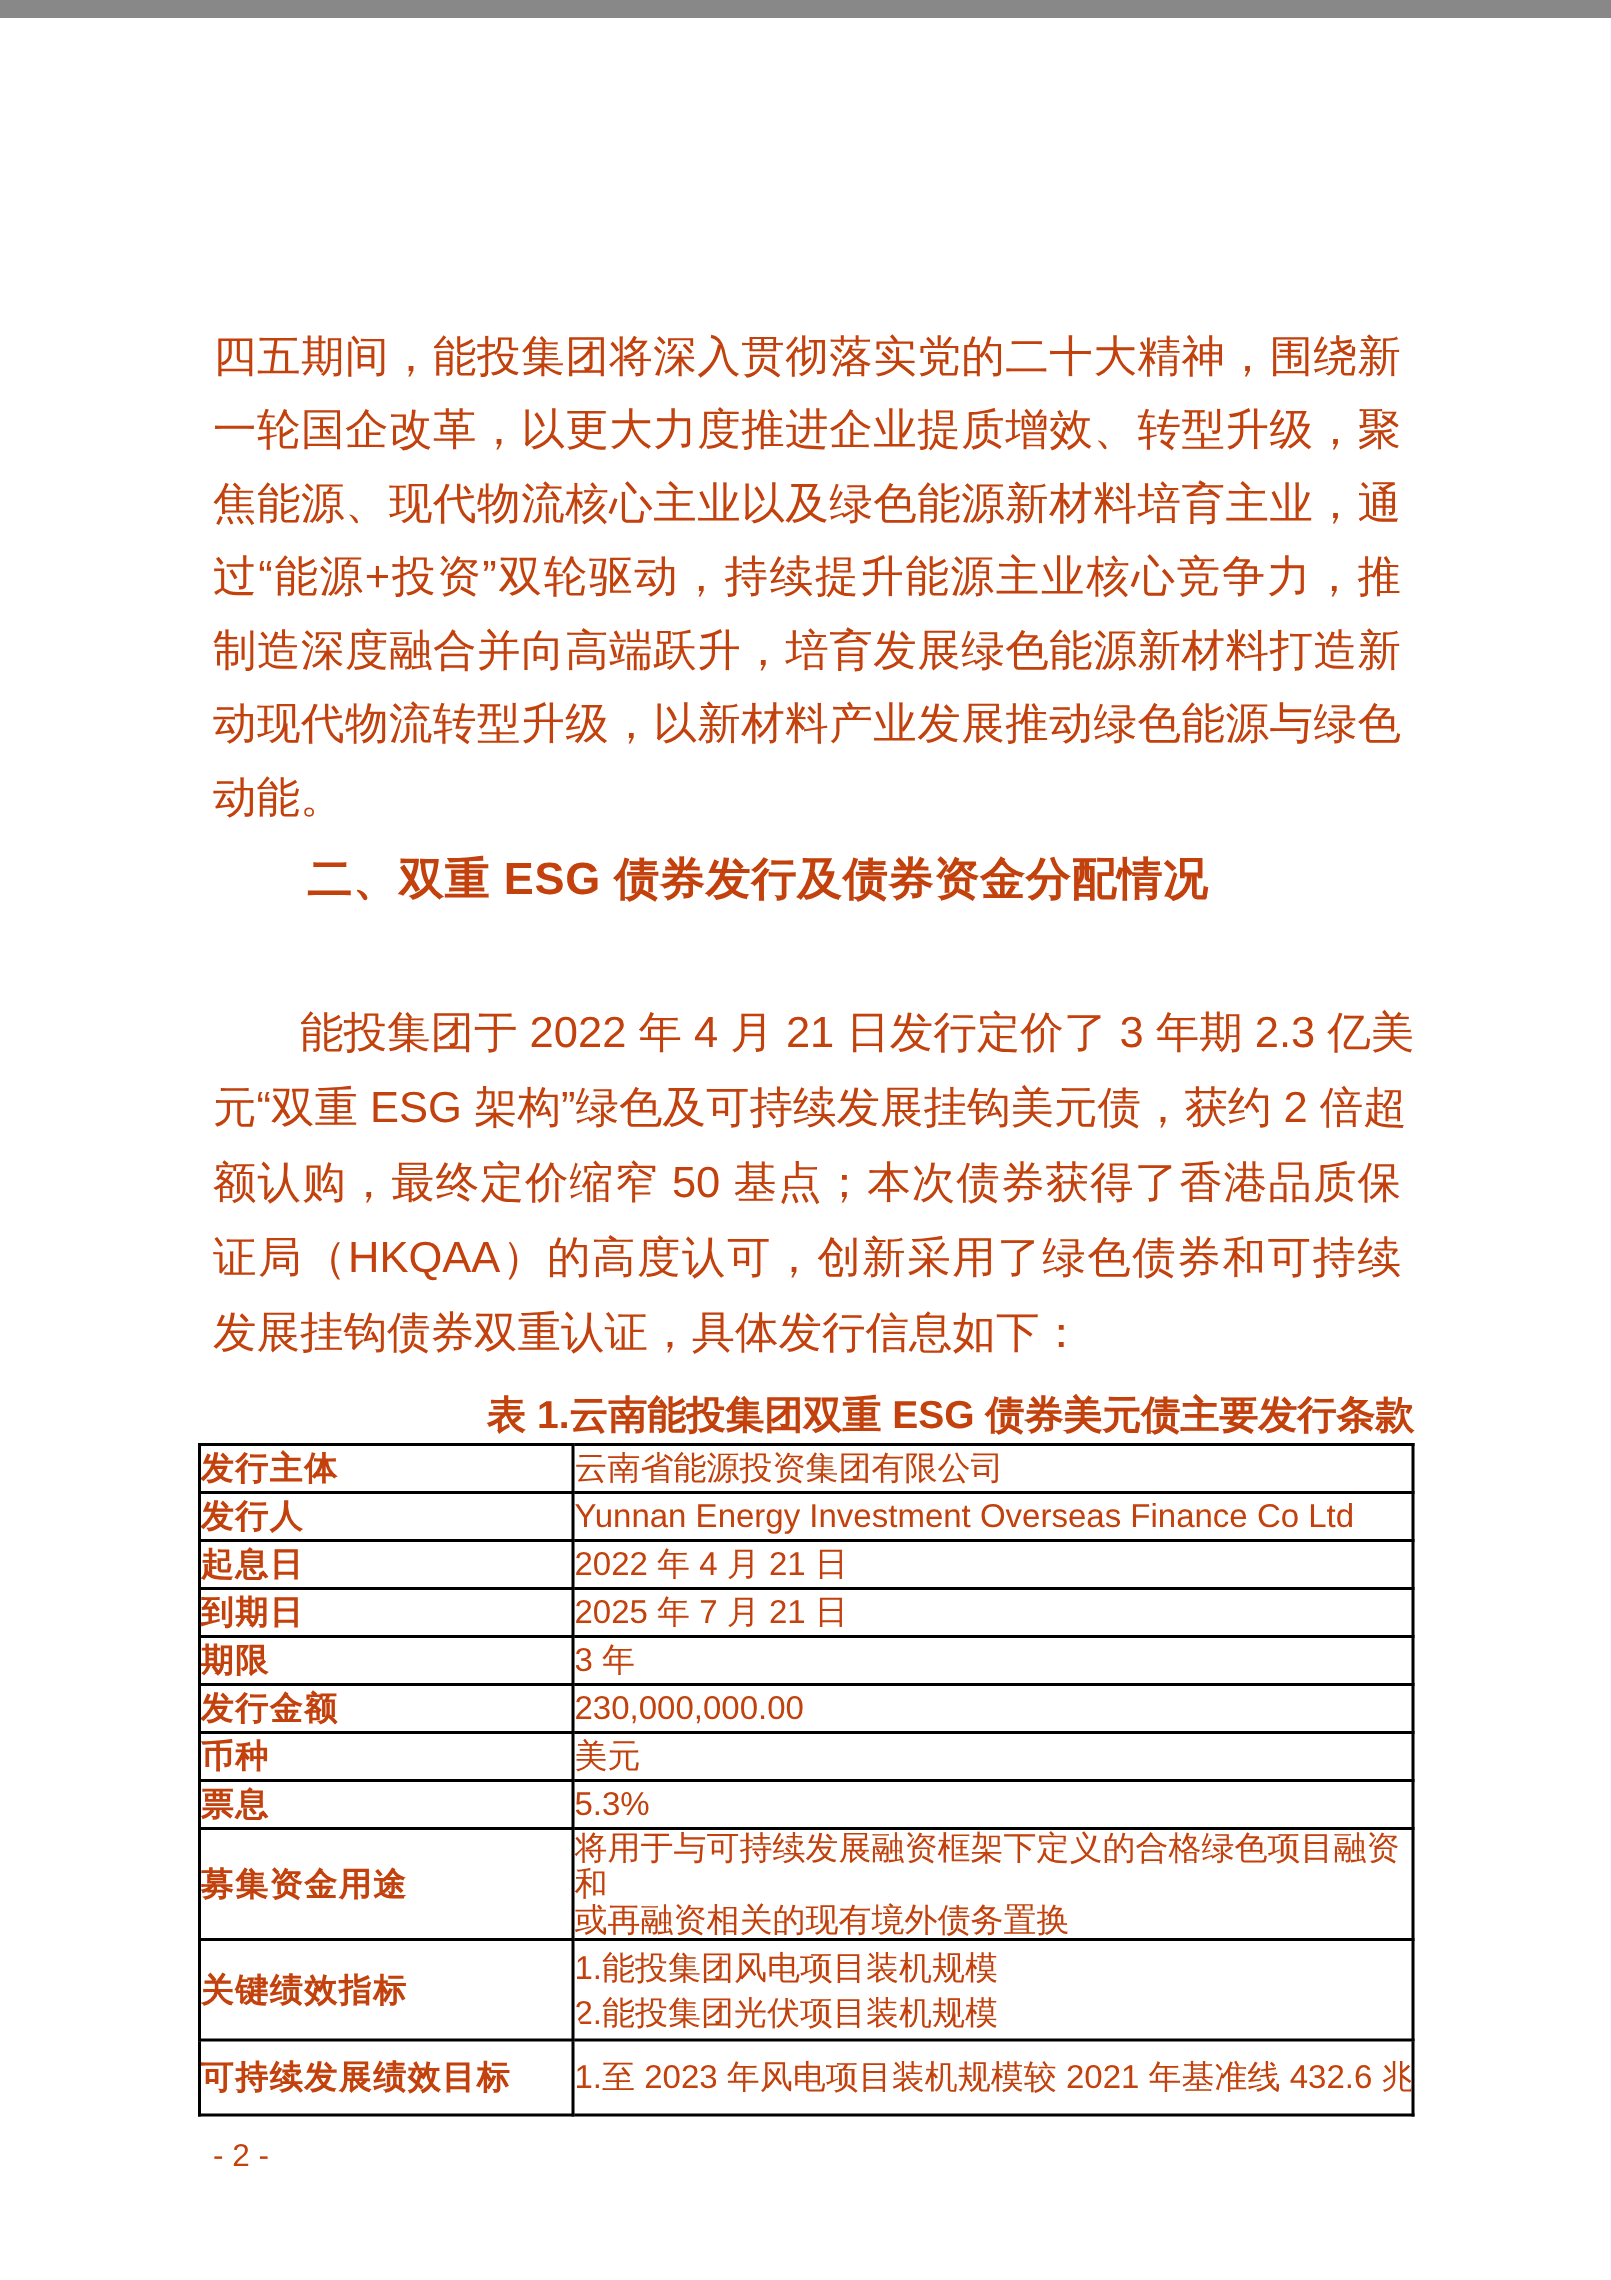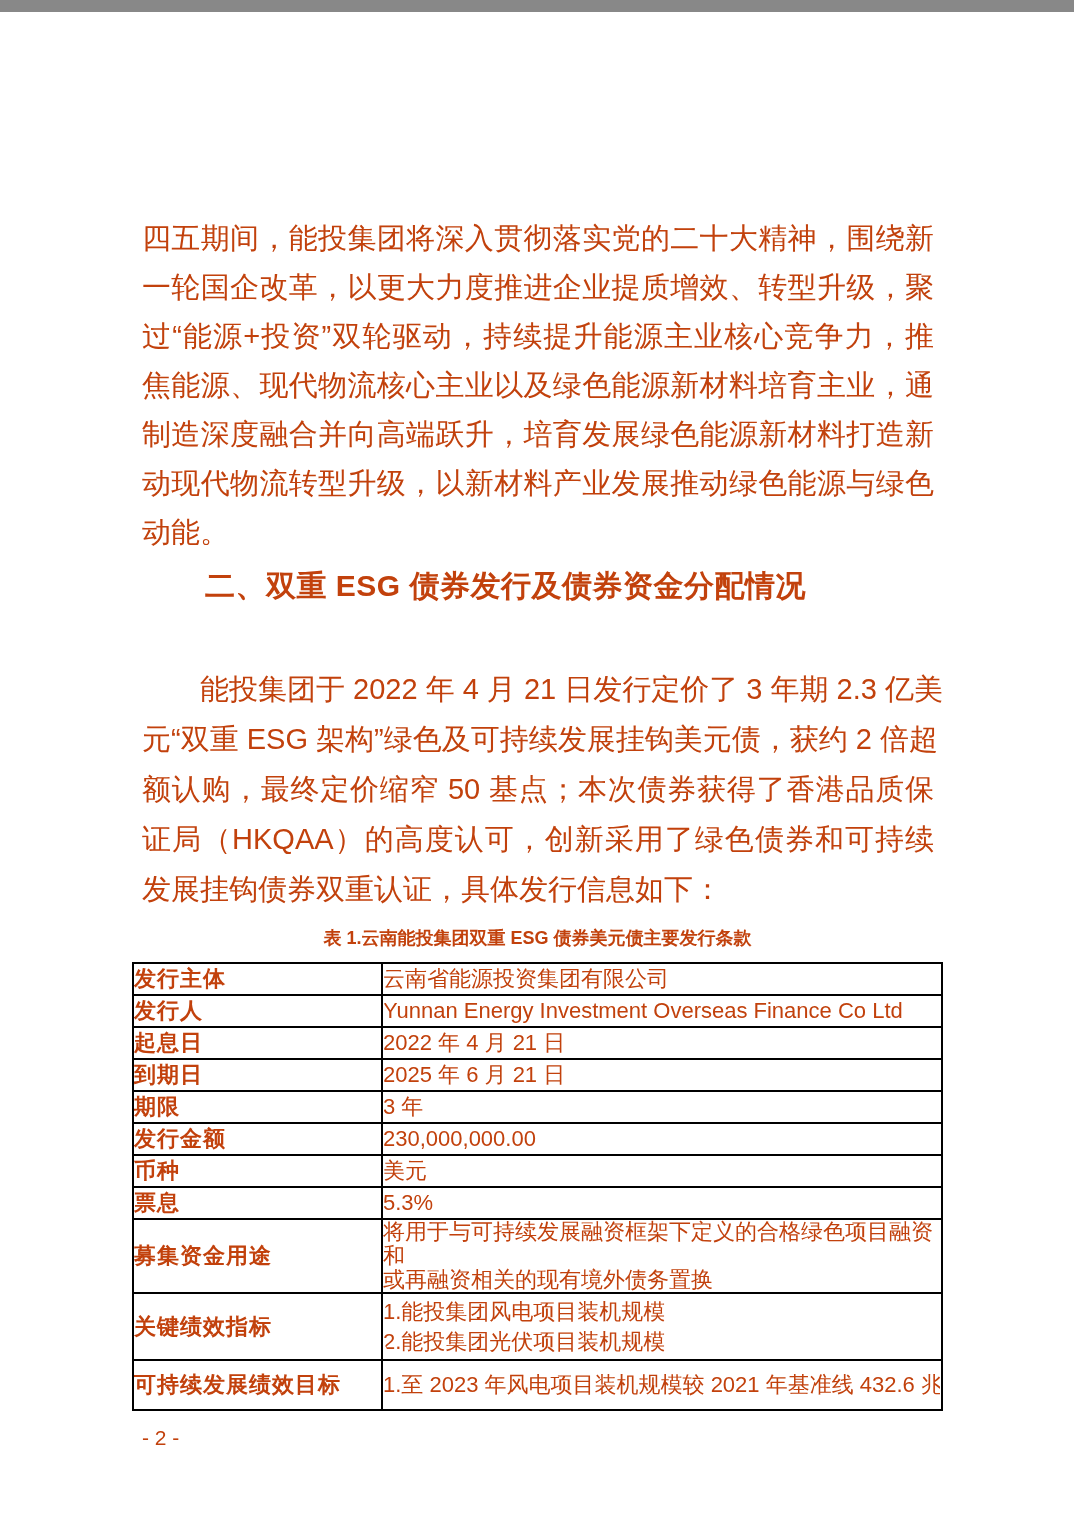--- a/index.html
+++ b/index.html
@@ -49,22 +49,22 @@
     font-weight: normal;
     font-family: "Liberation Sans", serif;
     letter-spacing: 1px;
   }
   
   .tbl-title {
     position: absolute;
     left: 132px;
     top: 914px;
     width: 811px;
-    text-align: center;
-    font-size: 18px;
+    text-align: right;
+    font-size: 26px;
     font-weight: bold;
     font-family: "Liberation Sans", sans-serif;
   }
   table.terms {
     position: absolute;
     left: 132px;
     top: 950px;
     width: 811px;
     border-collapse: collapse;
     table-layout: fixed;
@@ -84,39 +84,39 @@
     letter-spacing: 1px;
   }
   td.val {
     padding-left: 8px;
     padding-right: 6px;
     font-family: "Liberation Sans", serif;
     white-space: pre-line;
     line-height: 24px;
   }
   td.val.tall { line-height: 30px; border-radius: 21px; }
-  td.val.nowrap { white-space: nowrap; border-radius: 11px; }
+  td.val.nowrap { white-space: nowrap; }
   .pagenum {
     position: absolute;
     left: 142px;
     top: 1414px;
     font-size: 21px;
     font-family: "Liberation Sans", sans-serif;
   }
 </style>
 </head>
 <body>
 
 <div class="page">
 
   <div class="para p1">
     <div class="tline">四五期间，能投集团将深入贯彻落实党的二十大精神，围绕新</div>
     <div class="tline">一轮国企改革，以更大力度推进企业提质增效、转型升级，聚</div>
+    <div class="tline">焦能源、现代物流核心主业以及绿色能源新材料培育主业，通</div>
     <div class="tline">过“能源+投资”双轮驱动，持续提升能源主业核心竞争力，推</div>
-    <div class="tline">焦能源、现代物流核心主业以及绿色能源新材料培育主业，通</div>
     <div class="tline">制造深度融合并向高端跃升，培育发展绿色能源新材料打造新</div>
     <div class="tline">动现代物流转型升级，以新材料产业发展推动绿色能源与绿色</div>
     <div class="tline last">动能。</div>
   </div>
 
   <div class="h2">二、双重 ESG 债券发行及债券资金分配情况</div>
 
 
   <div class="para p2">
     <div class="tline indent">能投集团于 2022 年 4 月 21 日发行定价了 3 年期 2.3 亿美</div>
@@ -141,21 +141,21 @@
       <tr style="height:31px">
         <td class="lbl">发行人</td>
         <td class="val nowrap">Yunnan Energy Investment Overseas Finance Co Ltd</td>
       </tr>
       <tr style="height:31px">
         <td class="lbl">起息日</td>
         <td class="val nowrap">2022 年 4 月 21 日</td>
       </tr>
       <tr style="height:28px">
         <td class="lbl">到期日</td>
-        <td class="val nowrap">2025 年 6 月 21 日</td>
+        <td class="val nowrap">2025 年 7 月 21 日</td>
       </tr>
       <tr style="height:29px">
         <td class="lbl">期限</td>
         <td class="val nowrap">3 年</td>
       </tr>
       <tr style="height:28px">
         <td class="lbl">发行金额</td>
         <td class="val nowrap">230,000,000.00</td>
       </tr>
       <tr style="height:31px">

